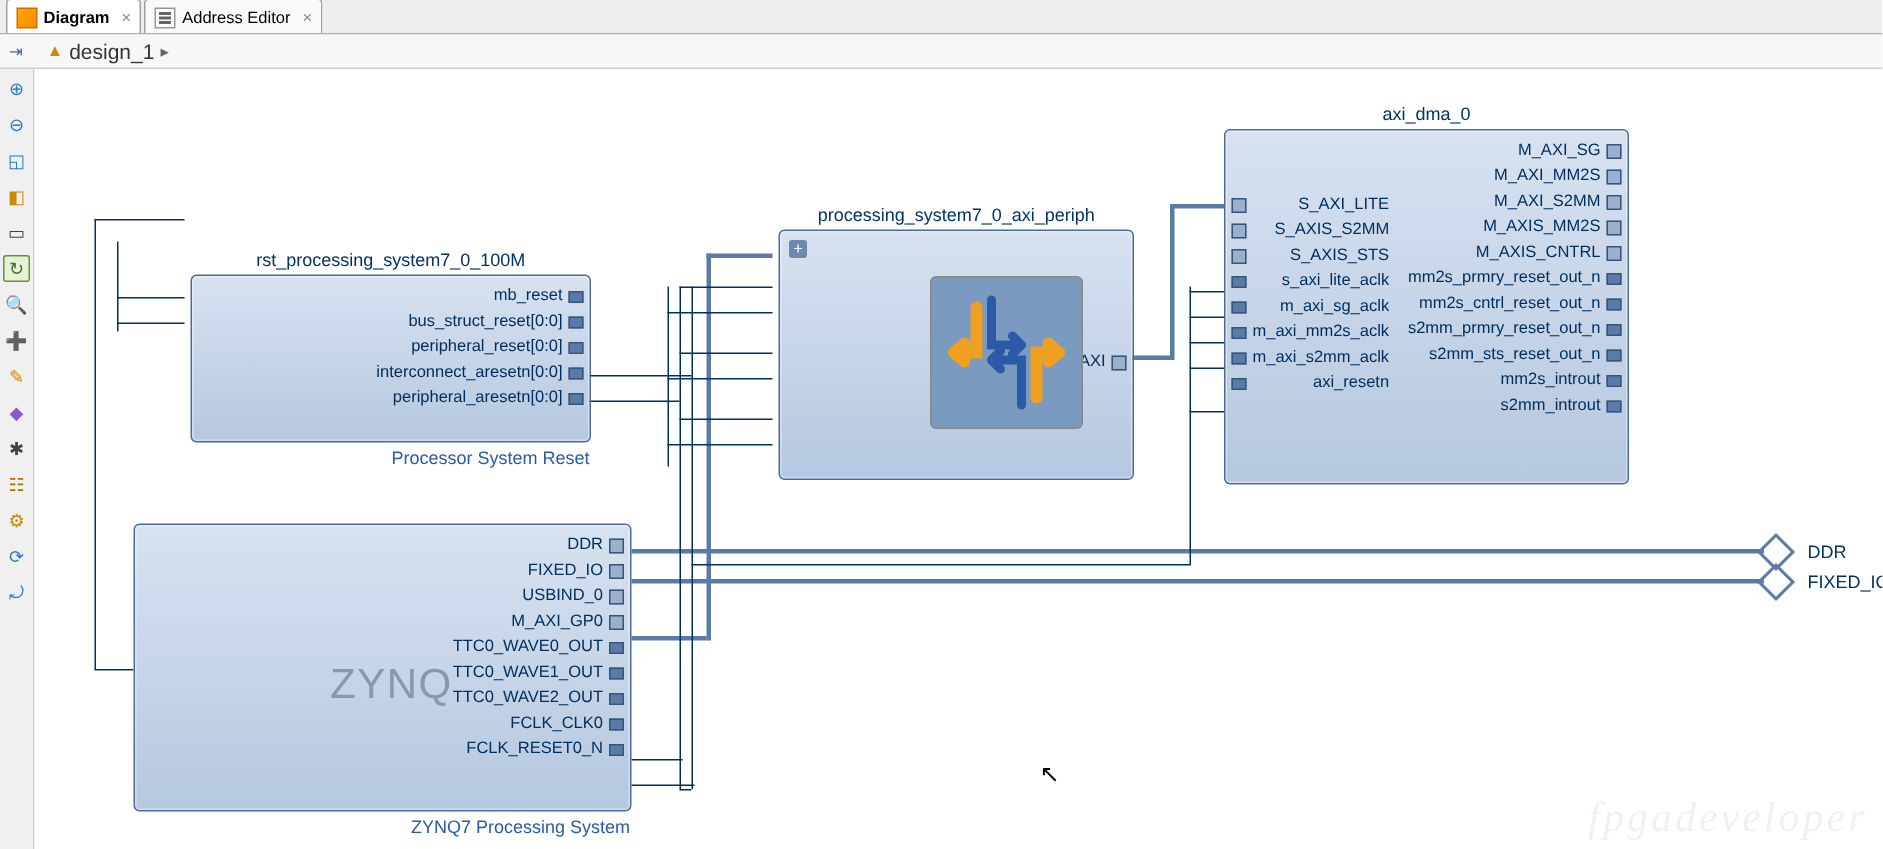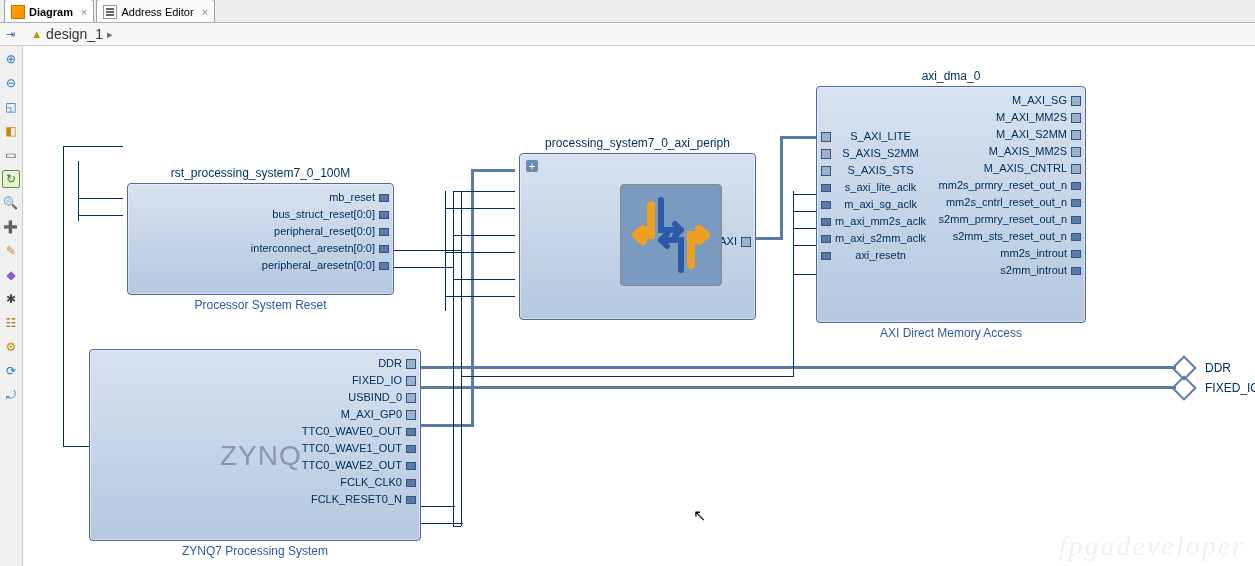--- a/index.html
+++ b/index.html
@@ -13,23 +13,23 @@
 .toolbtn{width:16px;height:16px;border:1px solid transparent;display:flex;align-items:center;justify-content:center;font-size:12px;cursor:pointer;border-radius:2px;line-height:1}
 .canvas{position:relative;flex:1;background:#fff;overflow:hidden}
 .tab-icon{display:inline-block;width:14px;height:14px}
 .icon-diagram{background:linear-gradient(135deg,#ffa500,#ff8c00);border:1px solid #cc7000;box-sizing:border-box}
 .icon-addr{background:#fff;border:1px solid #999;box-sizing:border-box}
 .icon-addr::before{content:"";display:block;margin:2px;height:2px;background:#666;box-shadow:0 3px 0 #666,0 6px 0 #666}
 .crumb{color:#333;font-size:14px}
 .crumb-sep{color:#666}
 .ipblock{position:absolute;border:1px solid #4a6a9c;background:linear-gradient(to bottom,#d8e2f0,#b5c8e0);border-radius:4px;box-shadow:0 0 0 1px rgba(255,255,255,.4) inset}
 .ip-title{position:absolute;top:-18px;left:0;right:0;text-align:center;color:#003366;font-size:12px}
-.ip-caption{position:absolute;bottom:-18px;left:0;right:0;text-align:center;color:#2a5aa8;font-size:12px}
+.ip-caption{position:absolute;bottom:-18px;left:0;right:0;text-align:right;color:#2a5aa8;font-size:12px}
 .portcol{position:absolute;top:6px;bottom:6px;display:flex;flex-direction:column;justify-content:flex-start;gap:3px}
-.portcol.left{left:6px;text-align:center}
+.portcol.left{left:6px;text-align:right}
 .portcol.right{right:6px;text-align:right}
 .port{font-size:11px;color:#003060;white-space:nowrap;line-height:14px;position:relative}
 .port.left{padding-left:12px}
 .port.right{padding-right:12px}
 .port::before{content:"";position:absolute;top:4px;width:8px;height:6px;background:#5a7aa8;border:1px solid #34567a}
 .port.left::before{left:-2px}
 .port.right::before{right:-2px}
 .port.bus::before{background:#9ab0cc;height:8px;top:3px}
 .extport{position:absolute;display:flex;align-items:center;gap:6px;color:#003060;font-size:12px}
 .extport-pin-outline{display:inline-block;width:14px;height:14px;border:2px solid #5a7aa8;transform:rotate(45deg);margin-right:6px}
@@ -195,21 +195,20 @@
         <div class="port right bus">M_AXI_S2MM</div>
         <div class="port right bus">M_AXIS_MM2S</div>
         <div class="port right bus">M_AXIS_CNTRL</div>
         <div class="port right">mm2s_prmry_reset_out_n</div>
         <div class="port right">mm2s_cntrl_reset_out_n</div>
         <div class="port right">s2mm_prmry_reset_out_n</div>
         <div class="port right">s2mm_sts_reset_out_n</div>
         <div class="port right">mm2s_introut</div>
         <div class="port right">s2mm_introut</div>
       </div>
-      <div class="ip-caption">AXI Direct Memory Access</div>
     </div>
 
     <div class="extport" style="left:1152px;top:313px">
       <span class="extport-pin-outline"></span>
       <span>DDR</span>
     </div>
     <div class="extport" style="left:1152px;top:333px">
       <span class="extport-pin-outline"></span>
       <span>FIXED_IO</span>
     </div>

